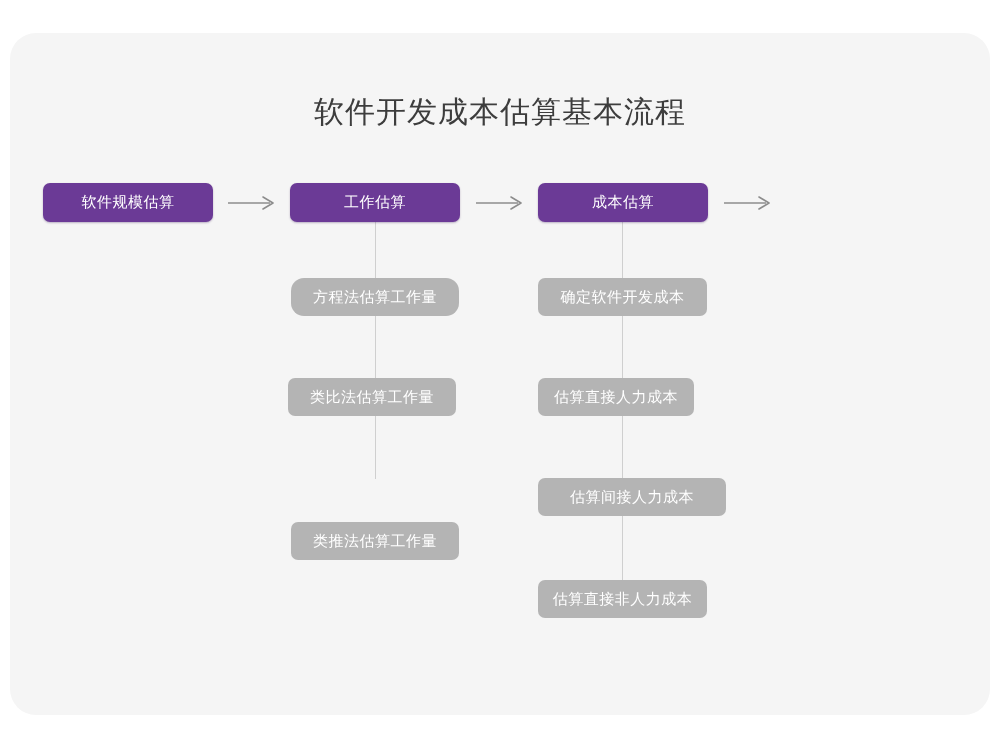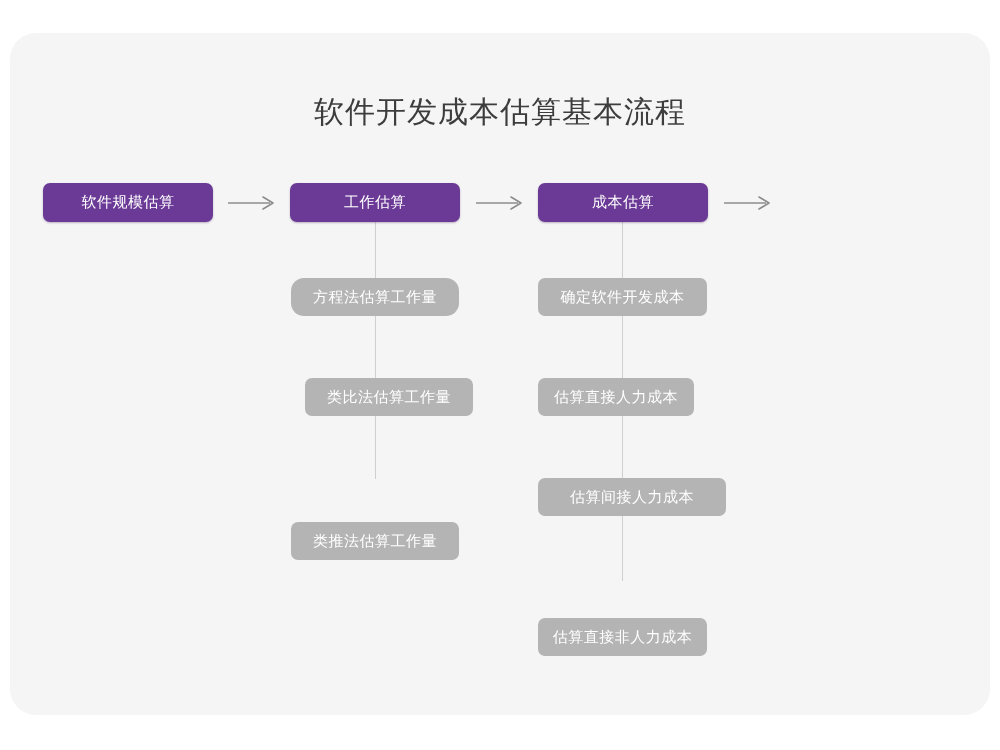--- a/index.html
+++ b/index.html
@@ -144,37 +144,37 @@
       <path d="M2 8 H44" stroke="#8c8c8c" stroke-width="1.6" fill="none"></path>
       <path d="M37 2 L47 8 L37 14" stroke="#8c8c8c" stroke-width="1.6" fill="none" stroke-linecap="round" stroke-linejoin="round"></path>
     </svg>
   </div>
 
 
   <div class="node secondary" style="left:291px; top:278px; width:168px;border-radius:13px;">
     <span>方程法估算工作量</span>
   </div>
 
-  <div class="node secondary" style="left:305px; top:378px; width:168px;">
+  <div class="node secondary" style="left:288px; top:378px; width:168px;">
     <span>类比法估算工作量</span>
   </div>
 
   <div class="node secondary" style="left:291px; top:478px; width:168px;margin-top:44px;">
     <span>类推法估算工作量</span>
   </div>
 
   <div class="node secondary" style="left:538px; top:278px; width:169px;">
     <span>确定软件开发成本</span>
   </div>
 
   <div class="node secondary" style="left:538px; top:378px; width:156px;">
     <span>估算直接人力成本</span>
   </div>
 
   <div class="node secondary" style="left:538px; top:478px; width:188px;">
     <span>估算间接人力成本</span>
   </div>
 
-  <div class="node secondary" style="left:538px; top:580px; width:169px;margin-top:38px;">
+  <div class="node secondary" style="left:538px; top:580px; width:169px;">
     <span>估算直接非人力成本</span>
   </div>
 
 </div>
 
 </body></html>

